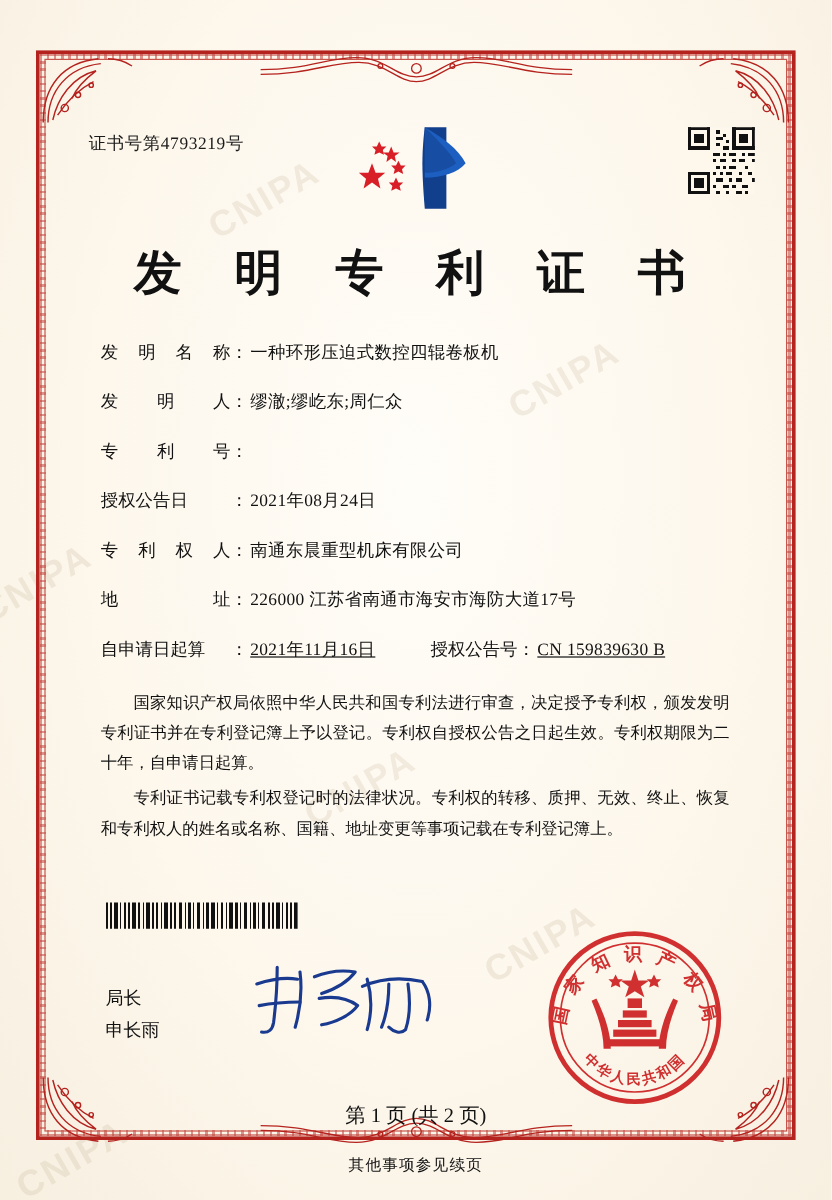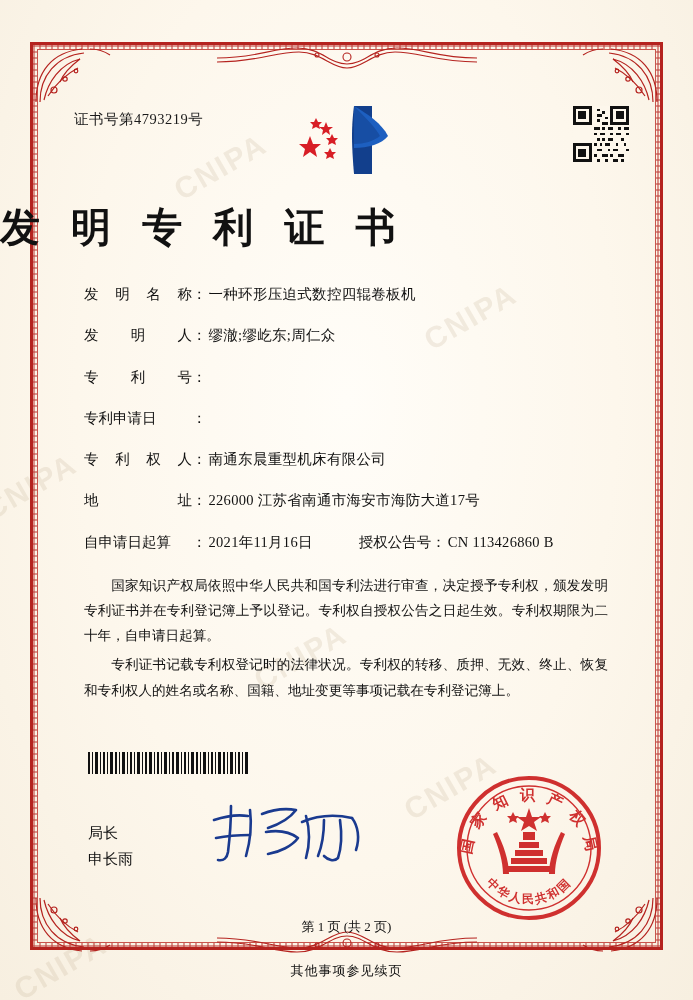--- a/index.html
+++ b/index.html
@@ -125,25 +125,26 @@
     top: 100px;
     transform: translateX(-50%);
     width: 110px; height: 80px;
   }
 
   
   .title {
     position: absolute;
     left: 0; right: 0;
     top: 200px;
+    text-align: center;
     font-size: 40px;
     font-weight: bold;
     color: #111;
     letter-spacing: 10px;
-    font-family: Liberation Sans, sans-serif;
+    font-family: Liberation Mono, monospace;
   }
 
   
   .fields {
     position: absolute;
     left: 84px;
     top: 284px;
     width: 520px;
     font-size: 14.5px;
     color: #111;
@@ -163,21 +164,21 @@
   .lbl.spread {
     display: flex;
     justify-content: space-between;
   }
   .lbl.spread > span { display: inline-block; }
   .colon { margin: 0 2px 0 0; }
   .val {
     flex: 1;
     letter-spacing: .3px;
   }
-  .row.double .val { flex: none; }
+  .row.double .val { flex: none; text-decoration: underline; }
   .sub-lbl {
     margin-left: 46px;
     white-space: nowrap;
   }
 
   
   .paras {
     position: absolute;
     left: 84px;
     top: 573px;
@@ -226,21 +227,21 @@
     width: 152px;
     height: 152px;
   }
 
   
   .page-no {
     position: absolute;
     left: 0; right: 0;
     top: 918px;
     text-align: center;
-    font-size: 13px;
+    font-size: 17px;
     color: #111;
   }
   .footnote {
     position: absolute;
     left: 0; right: 0;
     top: 962px;
     text-align: center;
     font-size: 13px;
     color: #111;
     letter-spacing: 1px;
@@ -431,22 +432,23 @@
     <div class="row">
       <div class="lbl spread">
         <span>专</span>
         <span>利</span>
         <span>号</span>
       </div>
       <div class="colon">：</div>
     </div>
 
     <div class="row">
-      <div class="lbl">专利申请日</div>
-      <div class="colon">：</div>
+      <div class="lbl">授权公告日</div>
+      <div class="colon">：</div>
+      <div class="val">2021年08月24日</div>
     </div>
 
     <div class="row">
       <div class="lbl spread">
         <span>专</span>
         <span>利</span>
         <span>权</span>
         <span>人</span>
       </div>
       <div class="colon">：</div>
@@ -461,21 +463,21 @@
       <div class="colon">：</div>
       <div class="val">226000 江苏省南通市海安市海防大道17号</div>
     </div>
 
     <div class="row double">
       <div class="lbl">自申请日起算</div>
       <div class="colon">：</div>
       <div class="val">2021年11月16日</div>
       <div class="sub-lbl">授权公告号</div>
       <div class="colon">：</div>
-      <div class="val">CN 113426860 B</div>
+      <div class="val">CN 159839630 B</div>
     </div>
 
   </div>
 
   <div class="paras">
     <p>国家知识产权局依照中华人民共和国专利法进行审查，决定授予专利权，颁发发明专利证书并在专利登记簿上予以登记。专利权自授权公告之日起生效。专利权期限为二十年，自申请日起算。</p>
     <p>专利证书记载专利权登记时的法律状况。专利权的转移、质押、无效、终止、恢复和专利权人的姓名或名称、国籍、地址变更等事项记载在专利登记簿上。</p>
   </div>
 
   <svg class="barcode" viewBox="0 0 160 22" shape-rendering="crispEdges">

